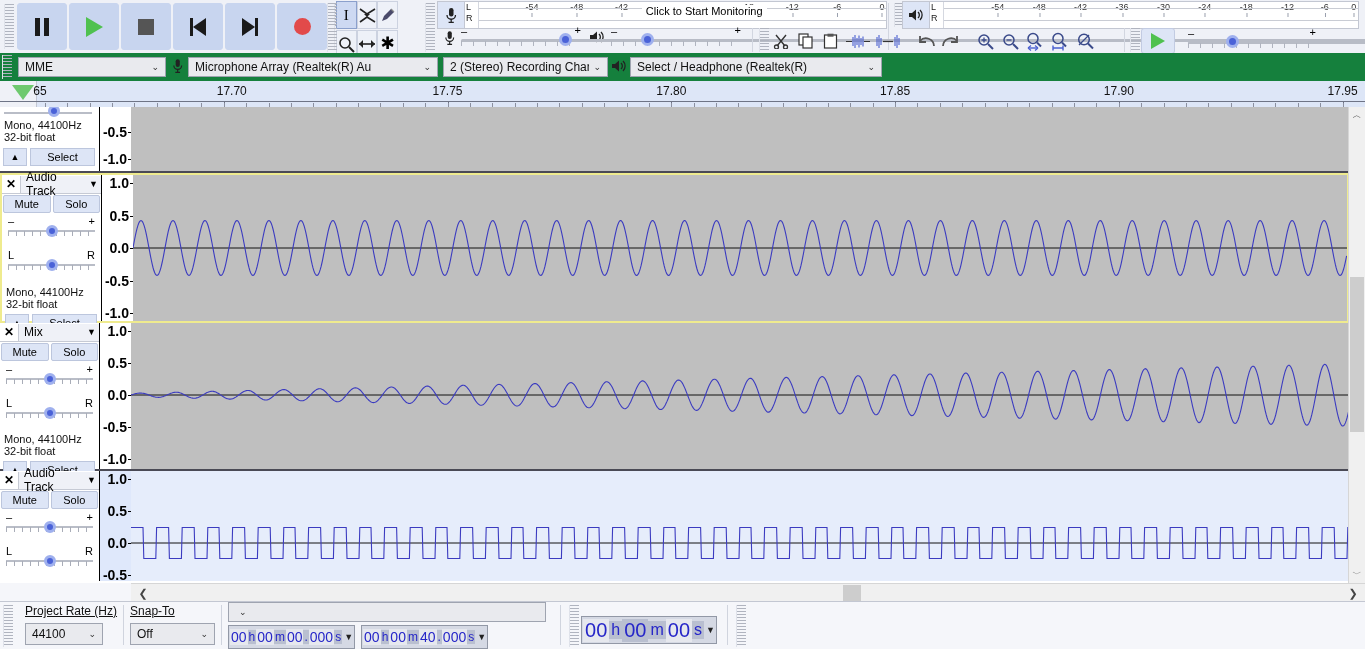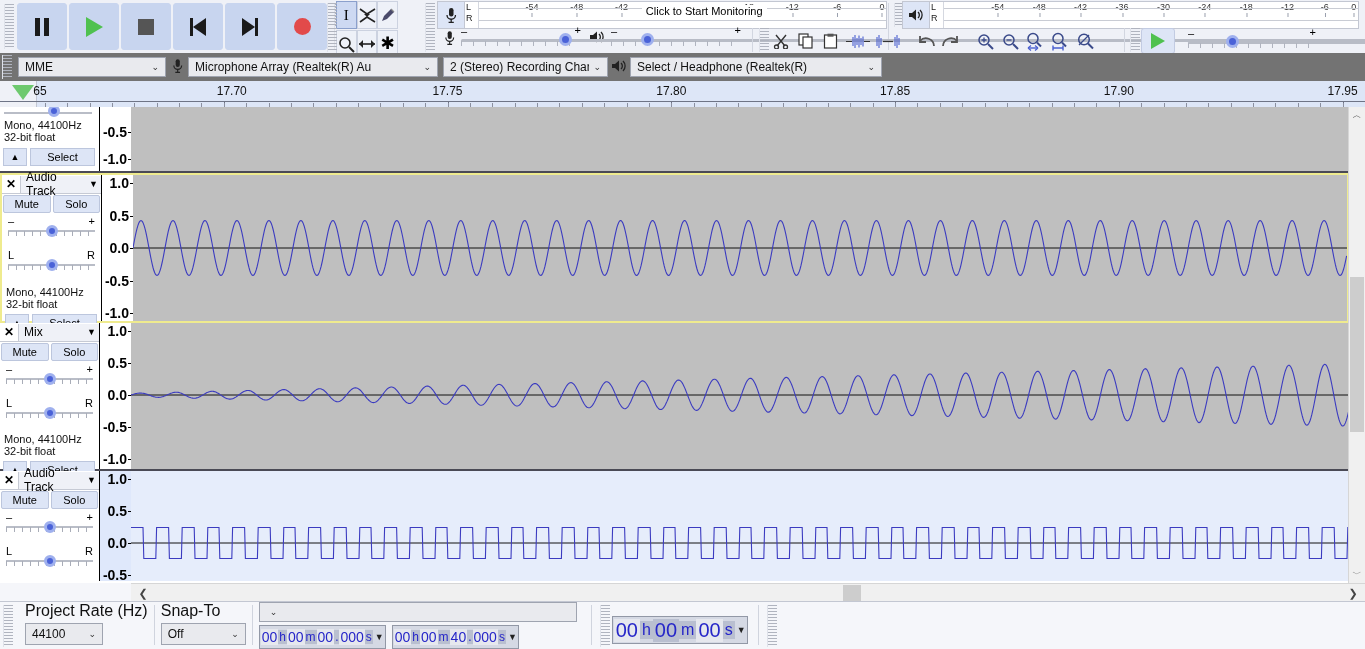--- a/index.html
+++ b/index.html
@@ -64,21 +64,21 @@
   .slider .thumb{position:absolute;top:5px;width:13px;height:13px;border-radius:50%;
     background:#4a62d8;border:3px solid #9fb0ee;box-sizing:border-box;}
   .slider .mn{position:absolute;left:0;top:-3px;font-size:11px;}
   .slider .mx{position:absolute;right:0;top:-4px;font-size:11px;}
 
   .spk{font-size:16px;}
 
   .editbtn{width:25px;height:26px;display:flex;align-items:center;justify-content:center;font-size:14px;}
 
   
-  .device-dock{position:absolute;left:0;top:53px;width:1365px;height:28px;background:#737373;
+  .device-dock{position:absolute;left:0;top:53px;width:1365px;height:28px;background:#15803d;
     border-bottom:1px solid #be185d;display:flex;align-items:center;}
   .combo{height:20px;background:#e9eaee;border:1px solid #9fa4b0;display:flex;align-items:center;
     padding:0 2px 0 6px;font-size:12px;color:#111;box-sizing:border-box;position:relative;}
   .combo span.txt{flex:1;overflow:hidden;white-space:nowrap;}
   .combo .cv{font-size:9px;color:#333;padding:0 4px;}
   .dev-ico{width:22px;text-align:center;font-size:14px;}
 
   
   .ruler{position:absolute;left:0;top:81px;width:1365px;height:26px;background:#dde6f7;
     border-bottom:1px solid #8e94a3;overflow:hidden;}
@@ -137,21 +137,21 @@
   .hscroll .ar{position:absolute;top:0;width:16px;height:18px;display:flex;align-items:center;justify-content:center;font-size:11px;color:#444;}
   .hscroll .ar.l{left:4px;}
   .hscroll .ar.r{right:4px;}
   .hscroll .thumb{position:absolute;top:1px;left:712px;width:18px;height:16px;background:#cdcdcd;}
   .corner{position:absolute;left:0;top:583px;width:131px;height:18px;background:#f5f6fa;}
 
   
   .statusbar{position:absolute;left:0;top:601px;width:1365px;height:48px;background:#f5f6fa;
     border-top:1px solid #c3c7d2;display:flex;align-items:flex-start;}
   .sb-block{display:flex;flex-direction:column;}
-  .sb-label{font-size:16px;color:#111;height:18px;display:flex;align-items:center;}
+  .sb-label{font-size:12px;color:#111;height:18px;display:flex;align-items:center;text-decoration:underline;}
   .vsep{width:1px;height:40px;background:#d0d4de;margin:3px 6px 0 6px;}
   .ttime{display:inline-flex;align-items:center;background:#d5d9e4;border:1px solid #9298a6;height:26px;padding:0 1px;}
   .ttime .d{font-size:20px;color:#2626c8;padding:0 2px;background:#e6e8ee;font-family:"Liberation Sans",sans-serif;}
   .ttime .d.dark{background:#b9bfd0;}
   .ttime .u{font-size:16px;color:#2626c8;padding:0 2px;background:#b9bfd0;}
   .ttime .sp{font-size:9px;color:#222;padding-left:2px;}
   .small-time{height:22px;}
   .small-time .d{font-size:14px;padding:0 1px;}
   .small-time .u{font-size:12px;padding:0 1px;}
 </style>

